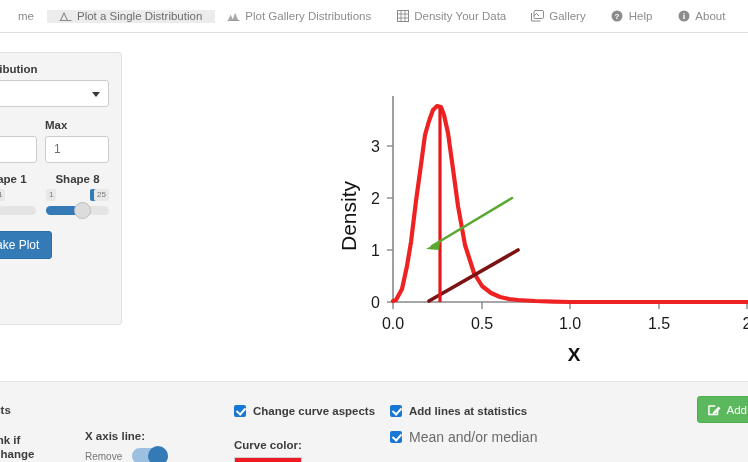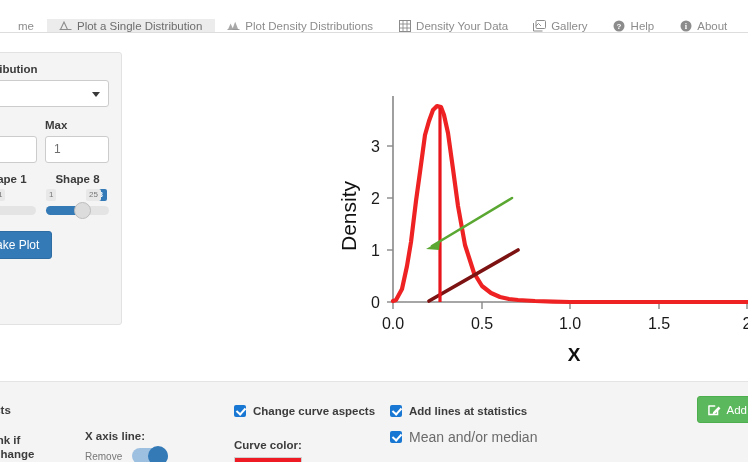--- a/index.html
+++ b/index.html
@@ -11,21 +11,21 @@
     font-family: "Liberation Sans", sans-serif;
     -webkit-font-smoothing: antialiased;
   }
   #app { position: relative; width: 748px; height: 462px; overflow: hidden; background:#fff; }
 
   
   .navbar {
     position: absolute; top: 0; left: 0; width: 748px; height: 33px;
     background: #ffffff;
     border-bottom: 1px solid #dddddd;
-    display: flex; align-items: flex-end;
+    display: flex; align-items: center;
   }
   .nav-tab {
     display: flex; align-items: center; gap: 5px;
     padding: 0 12px;
     font-size: 11.5px; color: #8c8c8c;
     white-space: nowrap; cursor: pointer;
     border-right: 1px solid transparent;
   }
   .nav-tab.active {
     background: #ececec;
@@ -183,21 +183,21 @@
     </div>
 
     <div class="nav-tab">
       <span class="ico">
         <svg width="13" height="11" viewBox="0 0 13 11">
             <path d="M0.5 9.5 H12.5" stroke="#9e9e9e" stroke-width="1" fill="none"></path>
             <path d="M1 9.5 L3.6 3.5 L6.2 9.5 Z" fill="#a9a9a9"></path>
             <path d="M5.2 9.5 L8.2 1.8 L11.2 9.5 Z" fill="#8c8c8c" opacity="0.75"></path>
           </svg>
       </span>
-      <span>Plot Density Distributions</span>
+      <span>Plot Gallery Distributions</span>
     </div>
 
     <div class="nav-tab">
       <span class="ico">
         <svg width="12" height="12" viewBox="0 0 12 12">
             <rect x="0.5" y="0.5" width="11" height="11" fill="none" stroke="#8c8c8c"></rect>
             <path d="M0.5 4 H11.5 M0.5 8 H11.5 M4 0.5 V11.5 M8 0.5 V11.5" stroke="#8c8c8c" stroke-width="0.9"></path>
           </svg>
       </span>
       <span>Density Your Data</span>
@@ -269,21 +269,21 @@
           </div>
         </div>
       </div>
 
       <div class="slider-unit">
         <div class="slider-block">
           <div class="slider-title">Shape 8</div>
           <div class="slider-ticks">
             <span class="tick-lbl" style="left:0px;">1</span>
             <span class="tick-lbl value" style="left:44px;">13</span>
-            <span class="tick-lbl" style="right:8px;">25</span>
+            <span class="tick-lbl" style="right:0px;">25</span>
           </div>
           <div class="slider-track">
             <div class="slider-fill" style="width:52%;"></div>
             <div class="slider-handle" style="left:44%;"></div>
           </div>
         </div>
       </div>
     </div>
 
     <div class="btn-primary">Make Plot</div>

